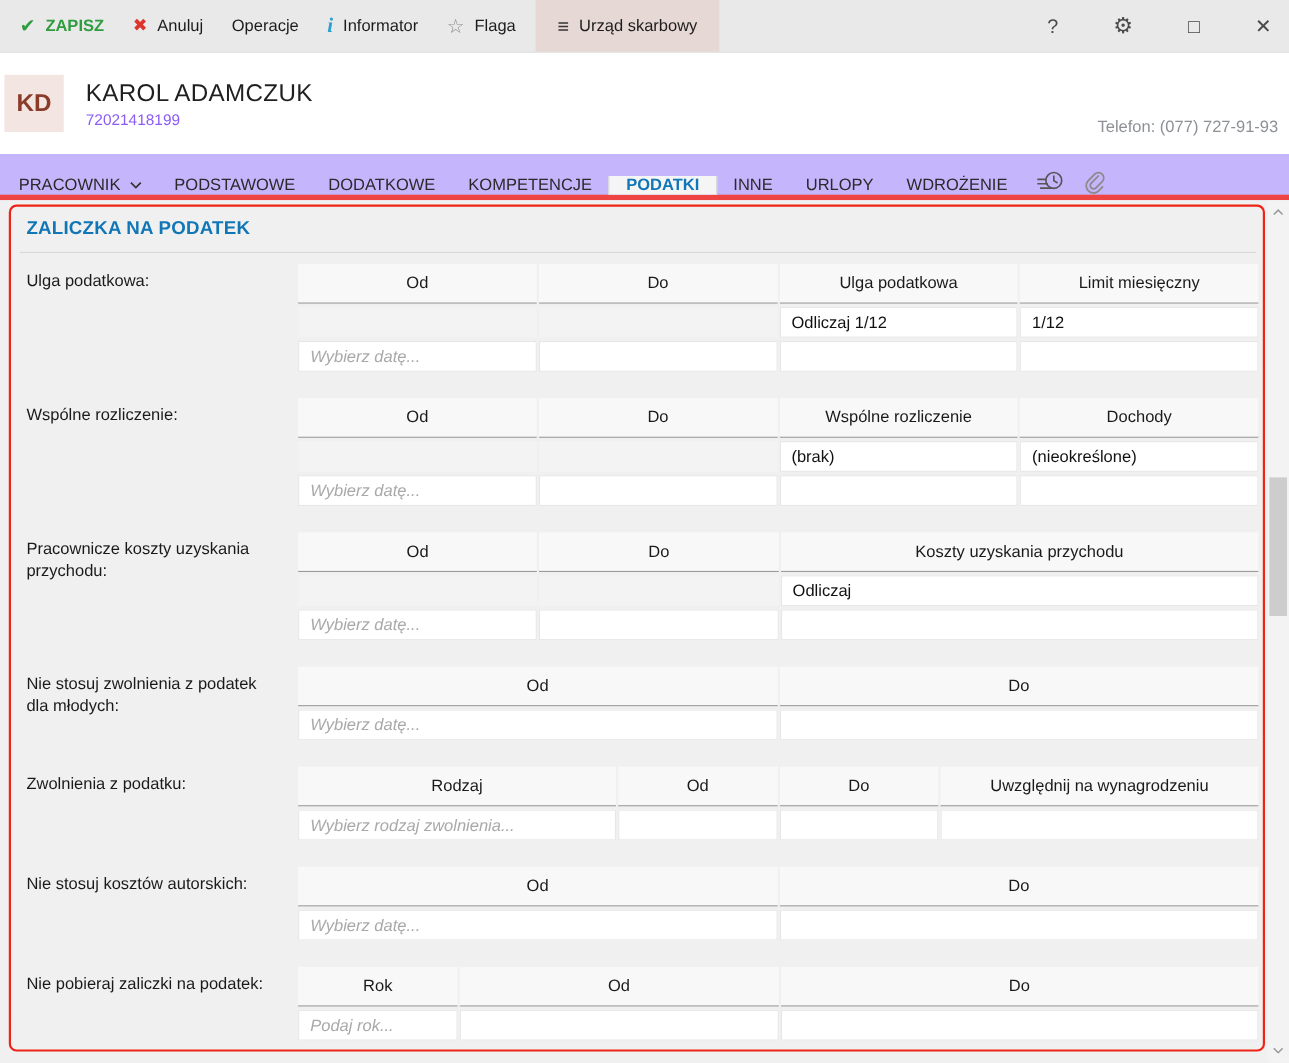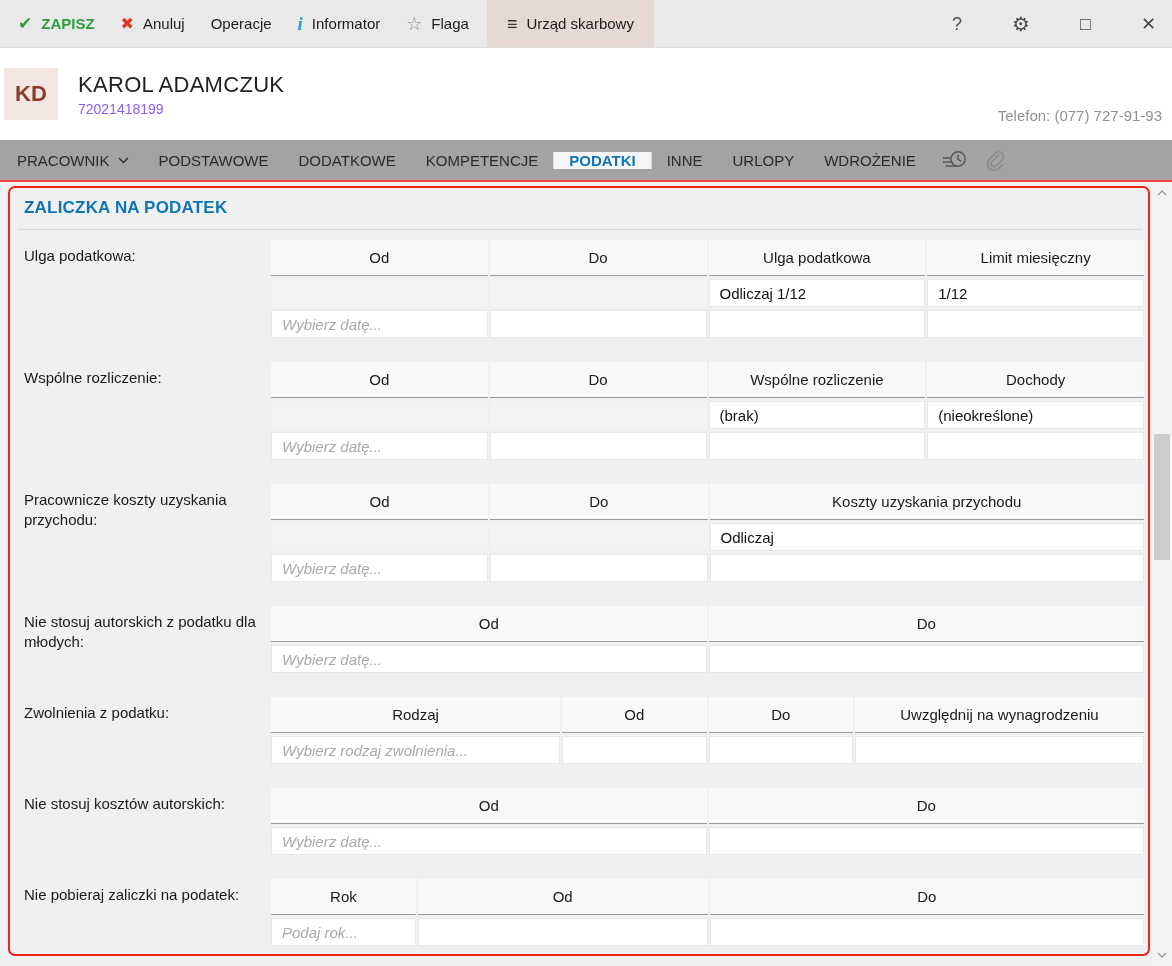--- a/index.html
+++ b/index.html
@@ -33,22 +33,22 @@
   
   .header{flex:0 0 92px;background:#fff;position:relative;display:flex;align-items:center;padding-left:4px;}
   .avatar{width:54px;height:52px;background:var(--avatar-bg);color:var(--avatar-fg);
           font-weight:700;font-size:22px;display:flex;align-items:center;justify-content:center;}
   .h-text{margin-left:20px;}
   .emp-name{font-size:22px;color:#1f1f1f;letter-spacing:.3px;}
   .emp-id{font-size:14px;color:#8b5cf6;margin-top:3px;}
   .emp-phone{position:absolute;right:10px;bottom:16px;color:#8d9196;font-size:15px;}
 
   
-  .tabbar{flex:0 0 42px;background:#a3a3a3;border-bottom:2px solid #ef4444;
-          display:flex;align-items:center;padding-left:2px;}
+  .tabbar{flex:0 0 42px;background:#c4b5fd;border-bottom:5px solid #ef4444;
+          display:flex;align-items:flex-end;padding-left:2px;}
   .tab{display:flex;align-items:center;padding:0 15px;font-size:15px;color:#2a2a2a;gap:8px;white-space:nowrap;}
   .tab.active{color:var(--accent-blue);font-weight:700;background:#f5f5f5;
               border-left:1px solid #d8d8d8;border-right:1px solid #d8d8d8;}
   .tab-icons{display:flex;align-items:center;gap:16px;margin-left:10px;}
   .tab-icons svg{display:block;}
 
   
   .content-wrap{flex:1;position:relative;background:#f0f0f0;}
   .content{position:absolute;top:4px;left:8px;right:22px;bottom:10px;
            border:2px solid var(--border-red);border-radius:7px;background:#f0f0f0;
@@ -203,21 +203,21 @@
               <div class="cell empty"></div>
               <div class="cell value">Odliczaj</div>
               <div class="cell input">
                 <span class="ph">Wybierz datę...</span>
               </div>
               <div class="cell input"></div>
               <div class="cell input"></div>
             </div>
           </div>
           <div class="section">
-            <div class="sec-label">Nie stosuj autorskich z podatku dla młodych:</div>
+            <div class="sec-label">Nie stosuj zwolnienia z podatek dla młodych:</div>
             <div class="sec-table" style="grid-template-columns: 1fr 1fr;">
               <div class="cell head">Od</div>
               <div class="cell head">Do</div>
               <div class="cell input">
                 <span class="ph">Wybierz datę...</span>
               </div>
               <div class="cell input"></div>
             </div>
           </div>
           <div class="section">

